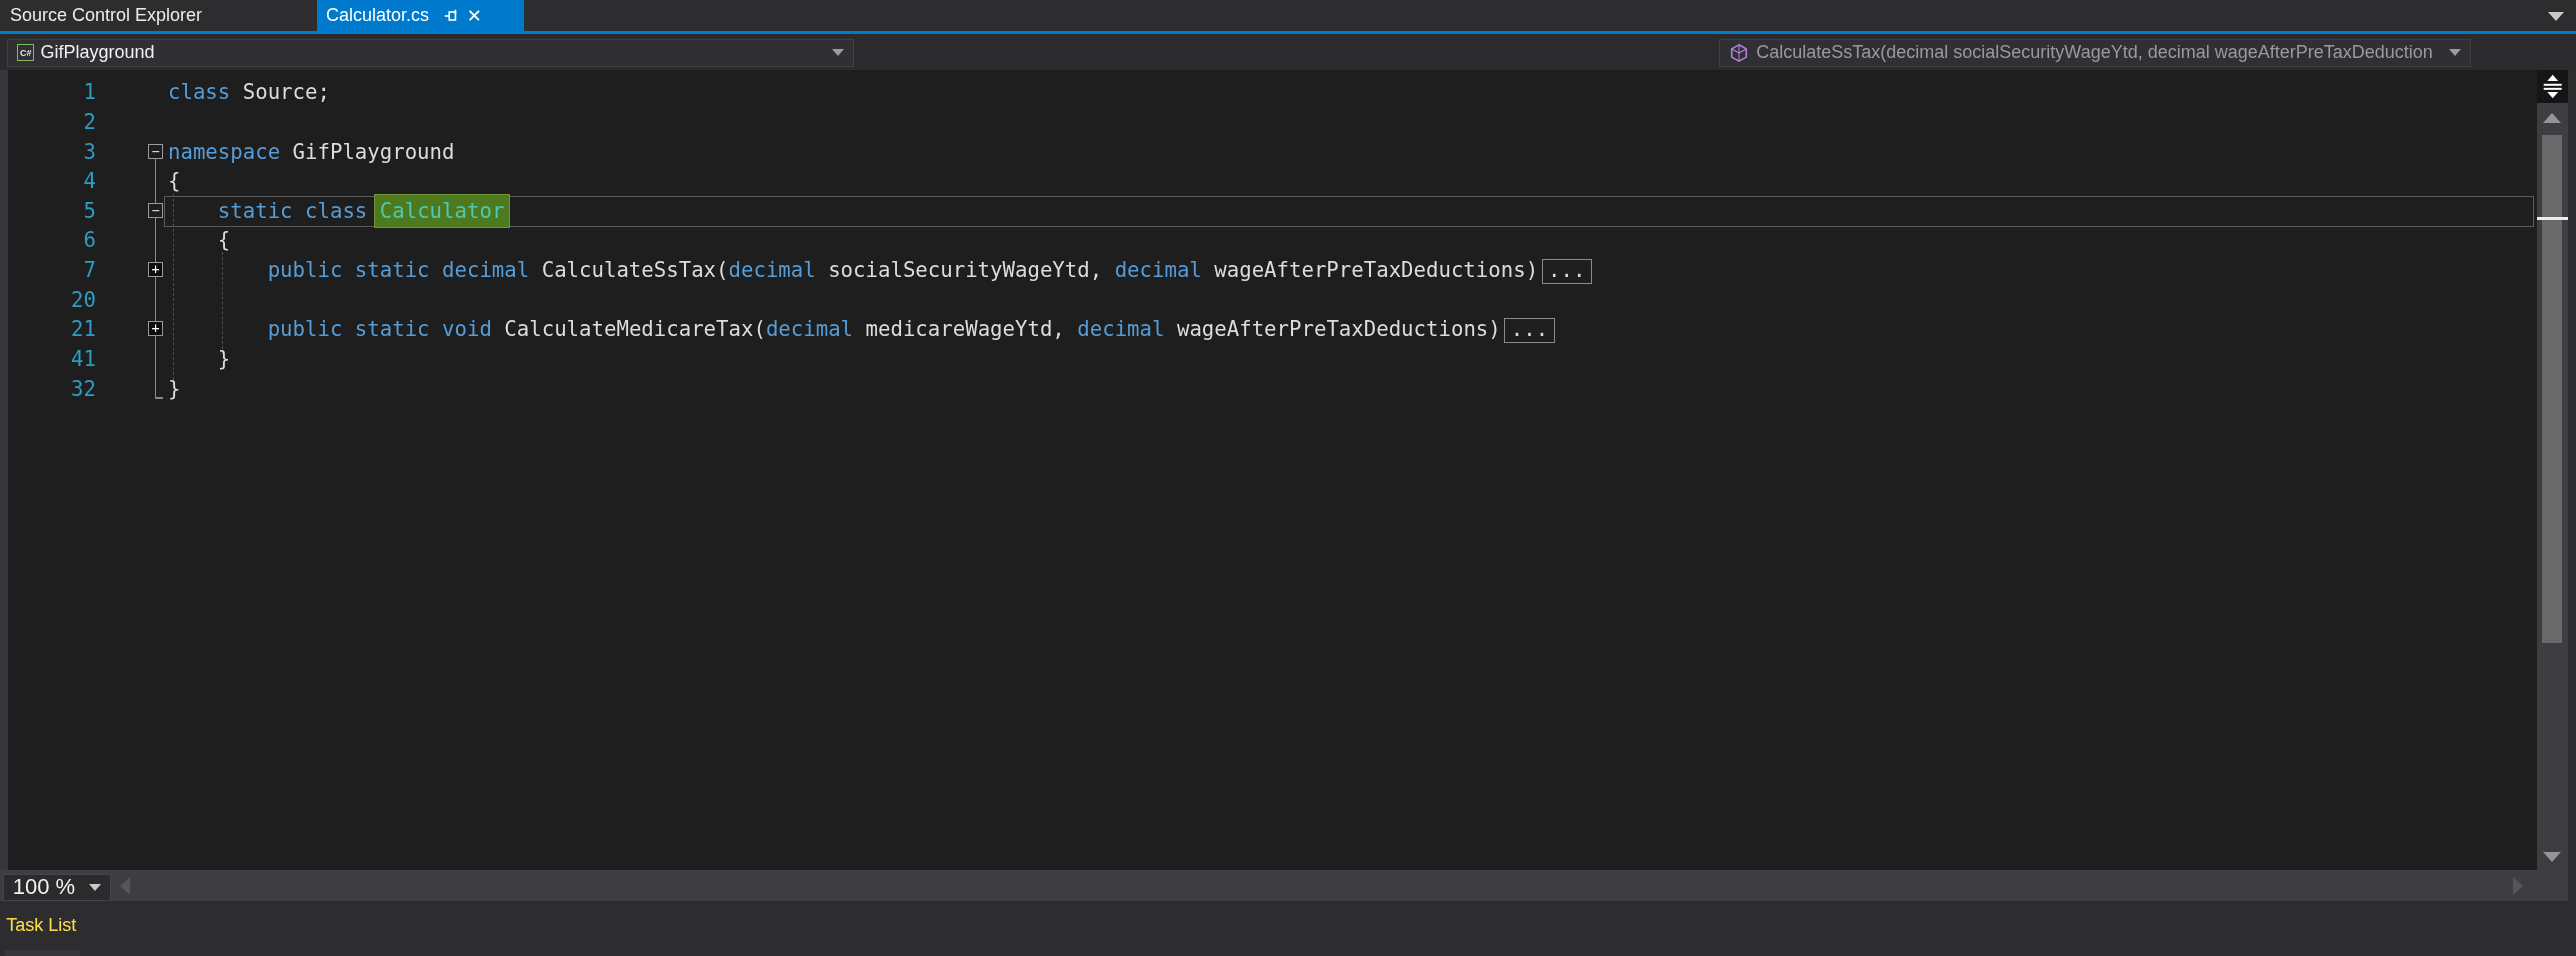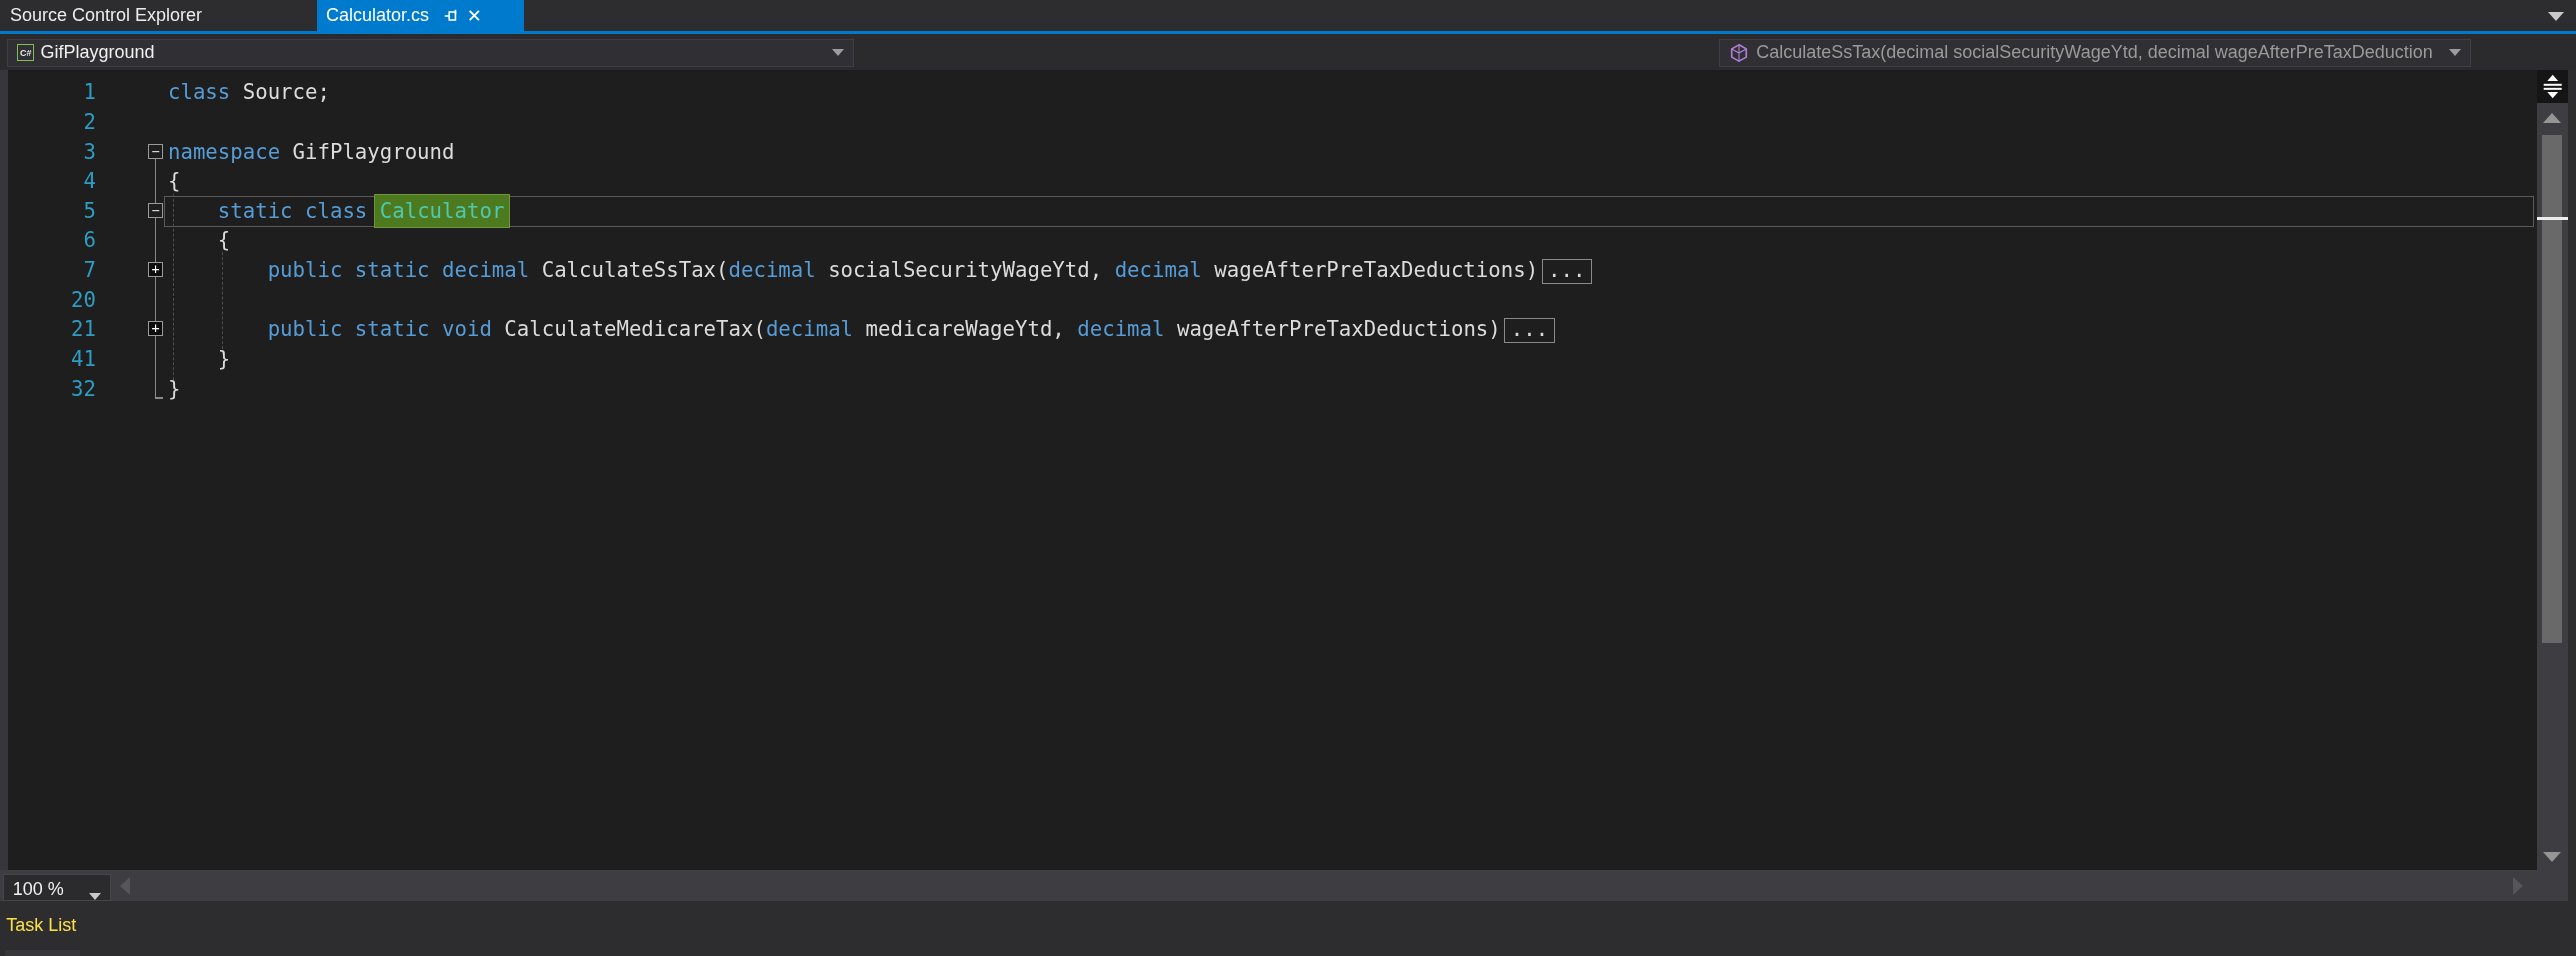--- a/index.html
+++ b/index.html
@@ -71,21 +71,21 @@
   .arr-up { position:absolute; left:6.3px; top:43px; width:0; height:0;
     border-left:9px solid transparent; border-right:9px solid transparent; border-bottom:10.8px solid #959595; }
   .vthumb { position:absolute; left:5.4px; top:65px; width:20px; height:508px; background:#696969; }
   .caret-marker { position:absolute; left:0; top:147px; width:31px; height:2.7px; background:#ECECEC; }
   .arr-down { position:absolute; left:6.3px; top:782px; width:0; height:0;
     border-left:9px solid transparent; border-right:9px solid transparent; border-top:10.8px solid #959595; }
 
   
   .hscroll { position:absolute; left:0; top:870px; width:2537px; height:31px; background:#3E3E42; }
   .zoom-box { position:absolute; left:2.7px; top:3.6px; width:108px; height:27px; background:#2B2B2E;
-    border:0.9px solid #45454A; display:flex; align-items:flex-end; font-size:18px; color:#F2F2F2; padding:0 9px; }
+    border:0.9px solid #45454A; display:flex; align-items:center; font-size:22px; color:#F2F2F2; padding:0 9px; }
   .zoom-box .dd-caret { border-top-color:#C8C8C8; margin-left:auto; }
   .arr-left { position:absolute; left:120px; top:7.2px; width:0; height:0;
     border-top:9px solid transparent; border-bottom:9px solid transparent; border-right:10.8px solid #55555A; }
   .arr-right { position:absolute; left:2513px; top:7.2px; width:0; height:0;
     border-top:9px solid transparent; border-bottom:9px solid transparent; border-left:10.8px solid #55555A; }
 
   
   .task-title { position:absolute; left:6.3px; top:915px; font-size:18px; color:#fde047; }
   .task-combo { position:absolute; left:4.5px; top:950px; width:75px; height:6.3px; background:#36363B; }
 </style>

